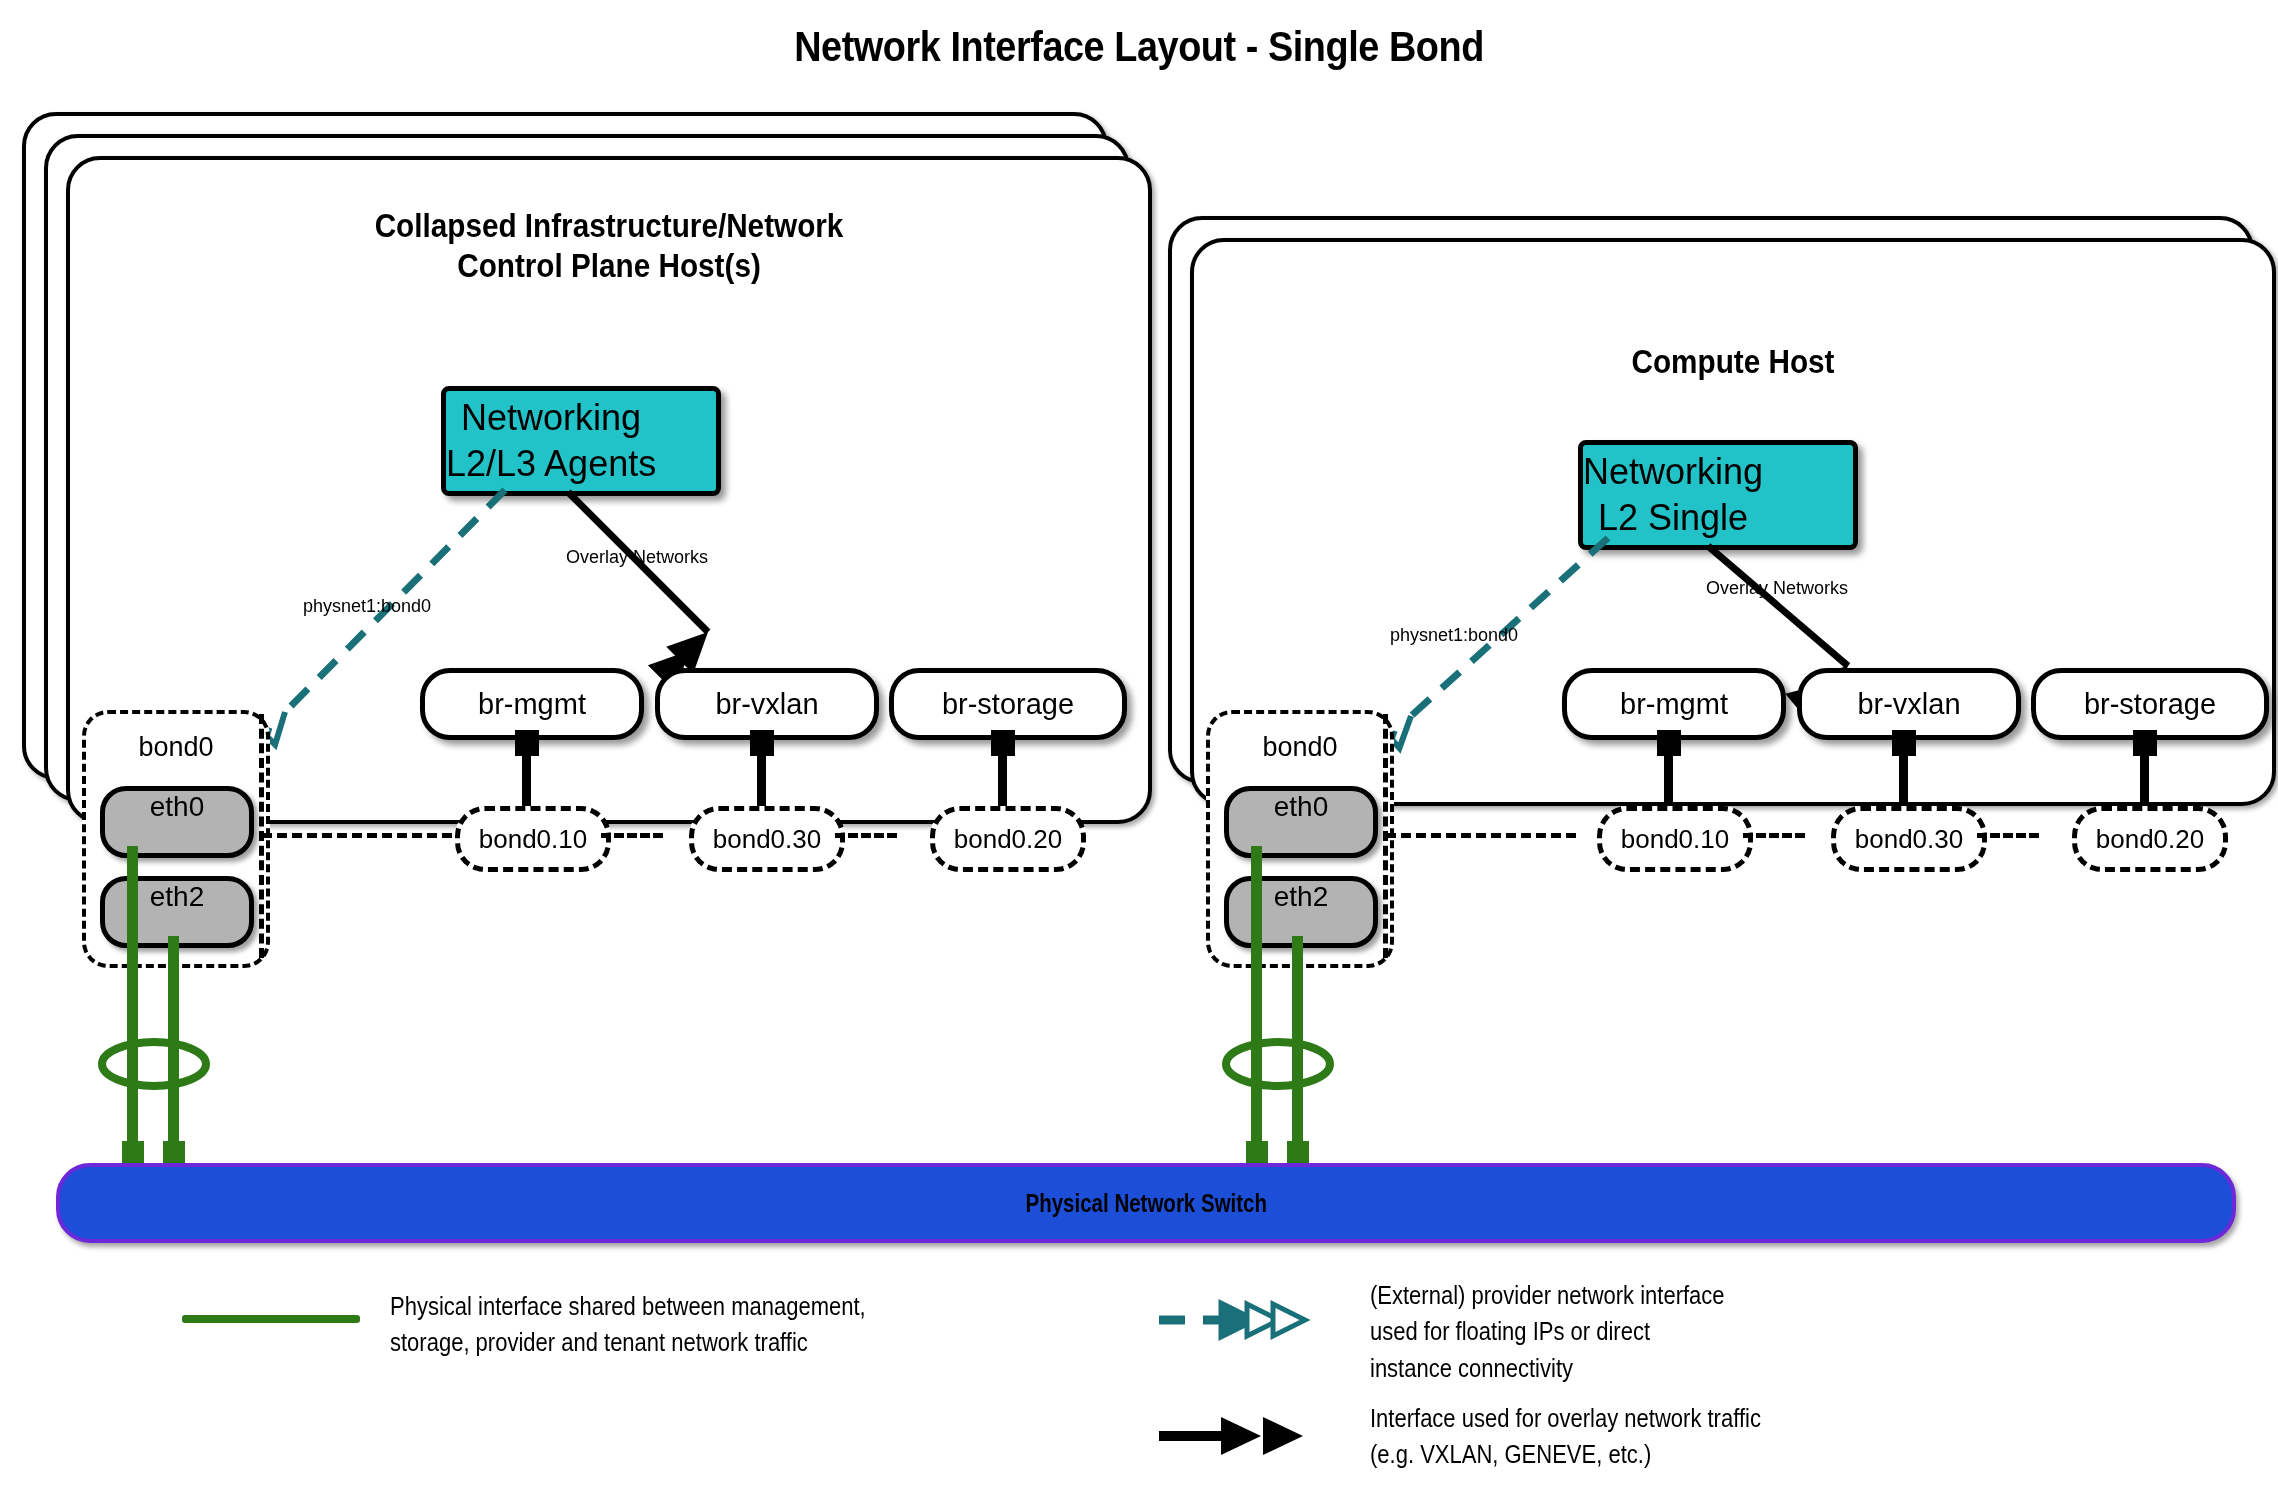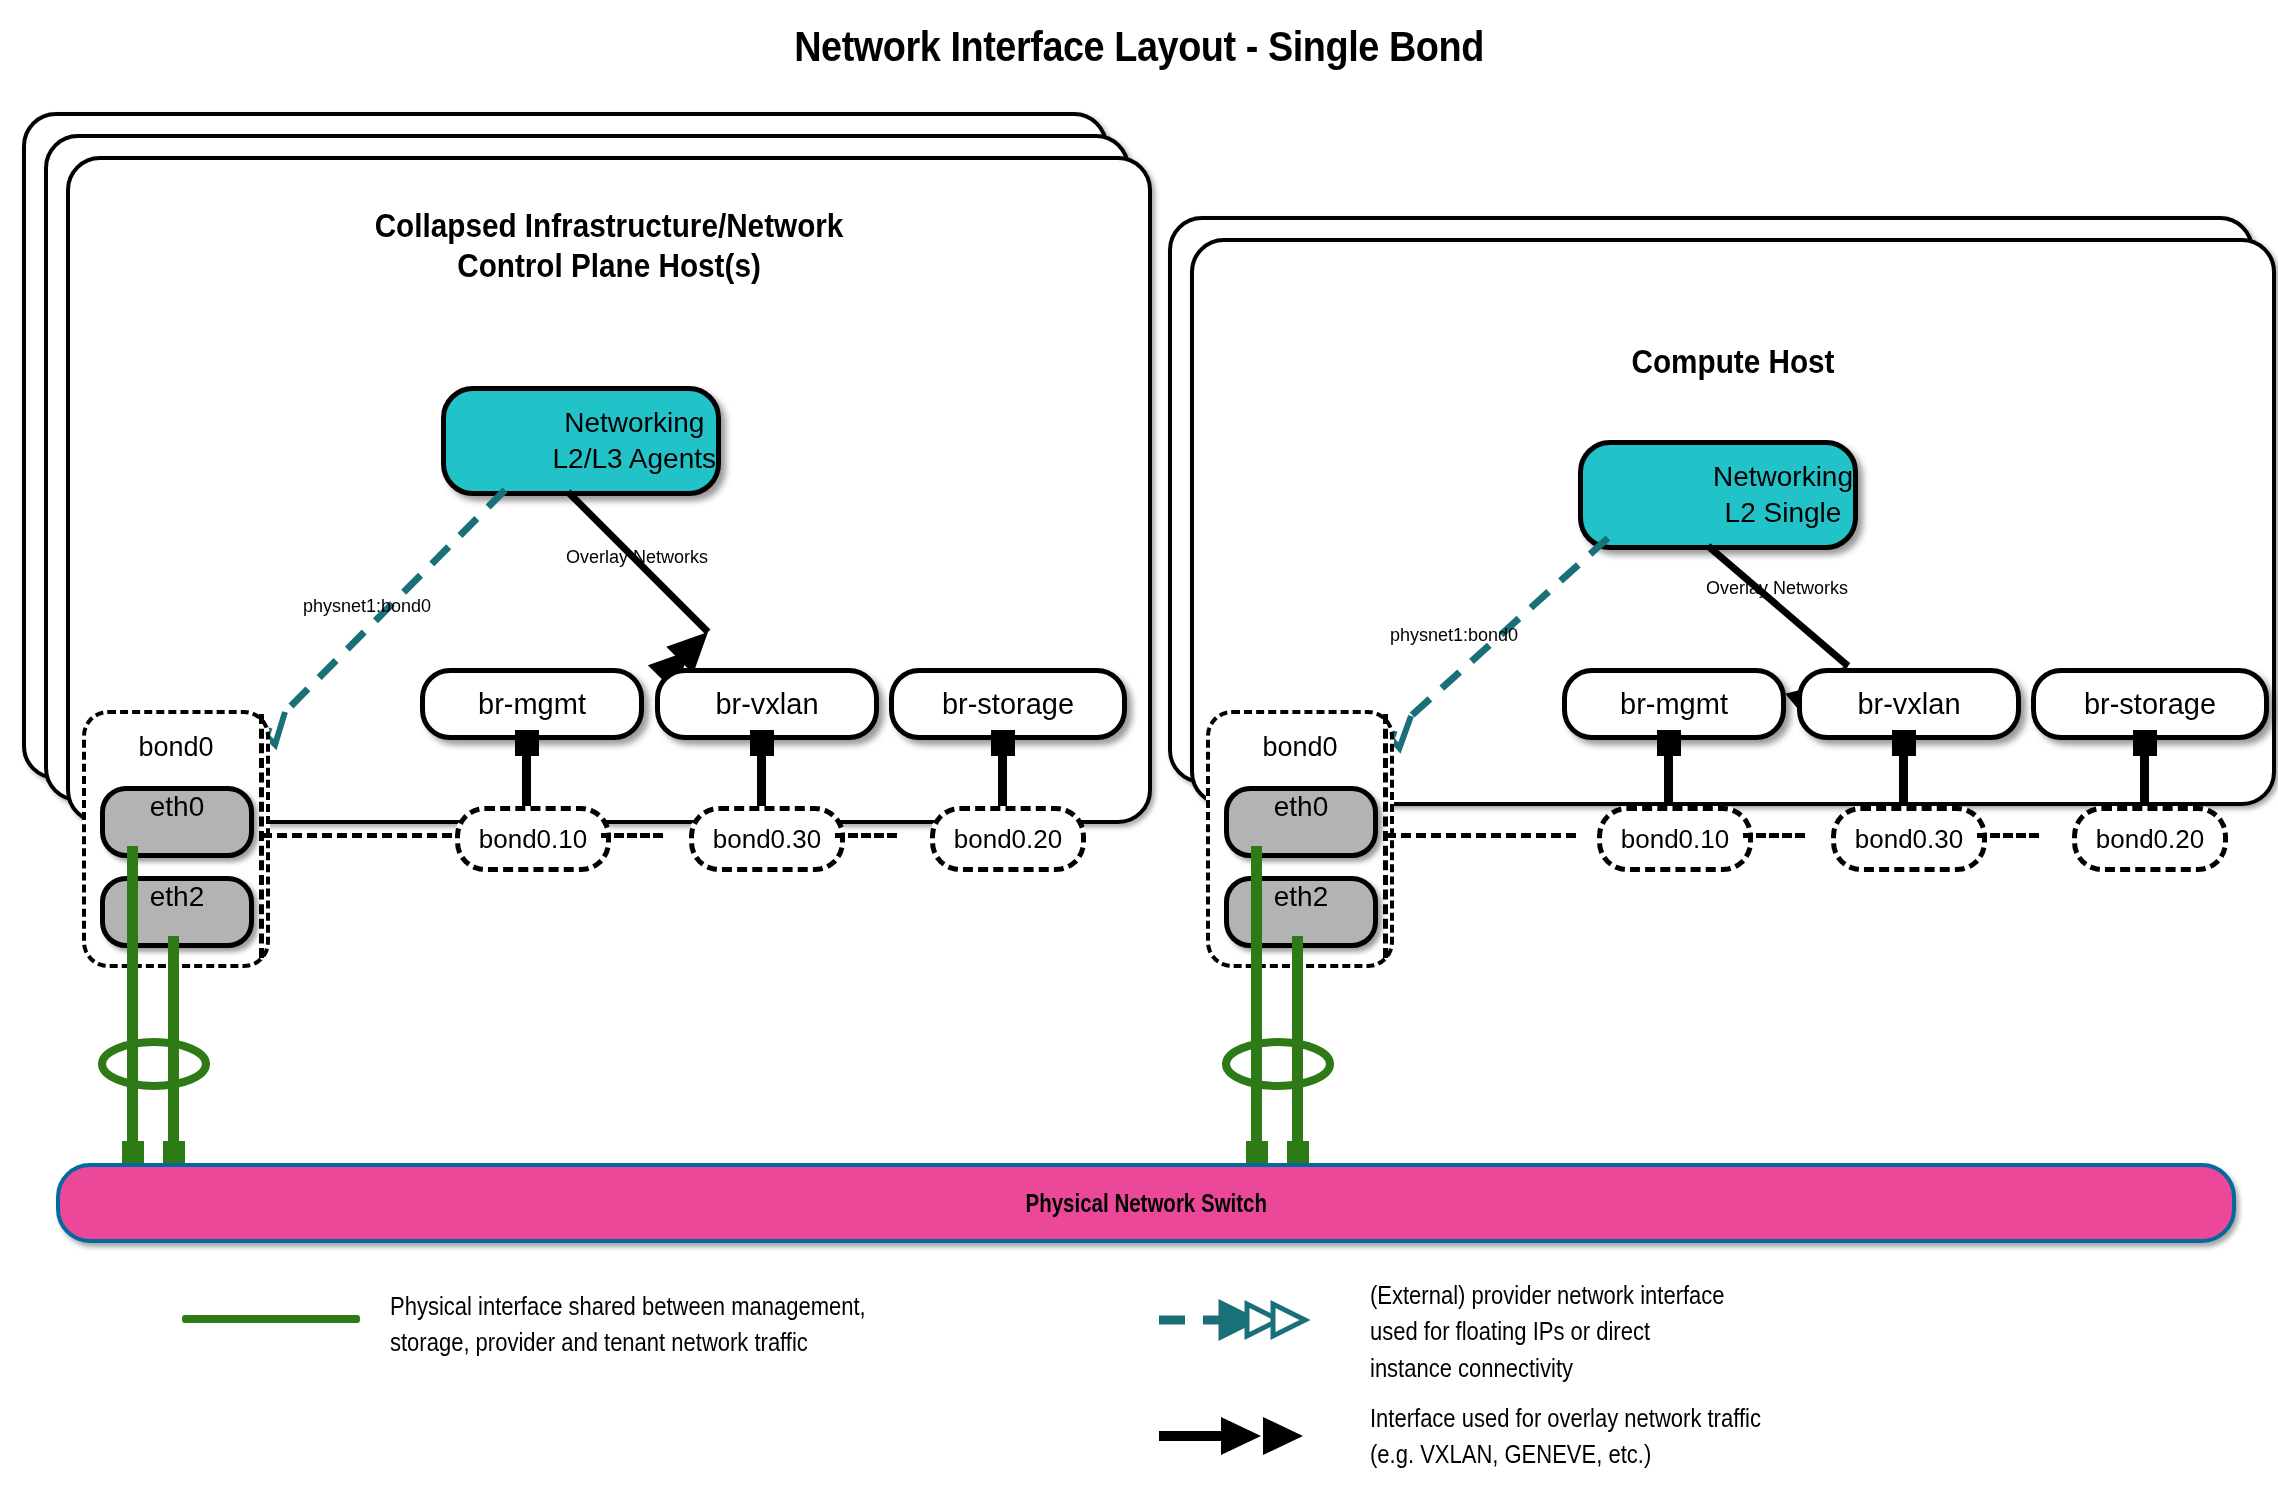--- a/index.html
+++ b/index.html
@@ -21,23 +21,23 @@
     box-shadow:3px 3px 5px rgba(0,0,0,.35);
   }
   .host-title{
     position:absolute;left:0;width:100%;text-align:center;
     font-size:33px;font-weight:bold;line-height:1.22;
     transform:scaleX(.9);transform-origin:center top;
   }
 
   
   .agent-box{
-    border:5px solid #000;border-radius:32px;
-    display:flex;align-items:center;justify-content:flex-end;
-    text-align:center;font-size:28px;line-height:1.28;
+    border:5px solid #000;border-radius:8px;
+    display:flex;align-items:center;justify-content:flex-start;
+    text-align:center;font-size:36px;line-height:1.28;
     box-shadow:5px 5px 6px rgba(0,0,0,.4);
   }
 
   
   .bridge-box{
     border:5px solid #000;border-radius:30px;background:#fff;
     display:flex;align-items:center;justify-content:center;
     font-size:29px;box-shadow:5px 5px 6px rgba(0,0,0,.4);
   }
 
@@ -62,21 +62,21 @@
   
   .vline{background:#000;}
   .sqcap{background:#000;}
   .hdash{border-top:5px dashed #000;}
   .vdash{border-left:5px dashed #000;}
   .green-cable{background:#2d7a17;}
   .green-port{background:#2d7a17;}
 
   
   #switch-bar{
-    border:4px solid #0369a1;border-radius:34px;background:#ec4899;
+    border:4px solid #6d28d9;border-radius:34px;background:#1d4ed8;
     box-shadow:3px 4px 5px rgba(0,0,0,.35);
     display:flex;align-items:center;justify-content:center;
   }
   #switch-label{font-size:25px;font-weight:bold;transform:scaleX(.82);}
 
   
   .plain-label{font-size:18px;white-space:nowrap;}
 
   
   .legend-text{

